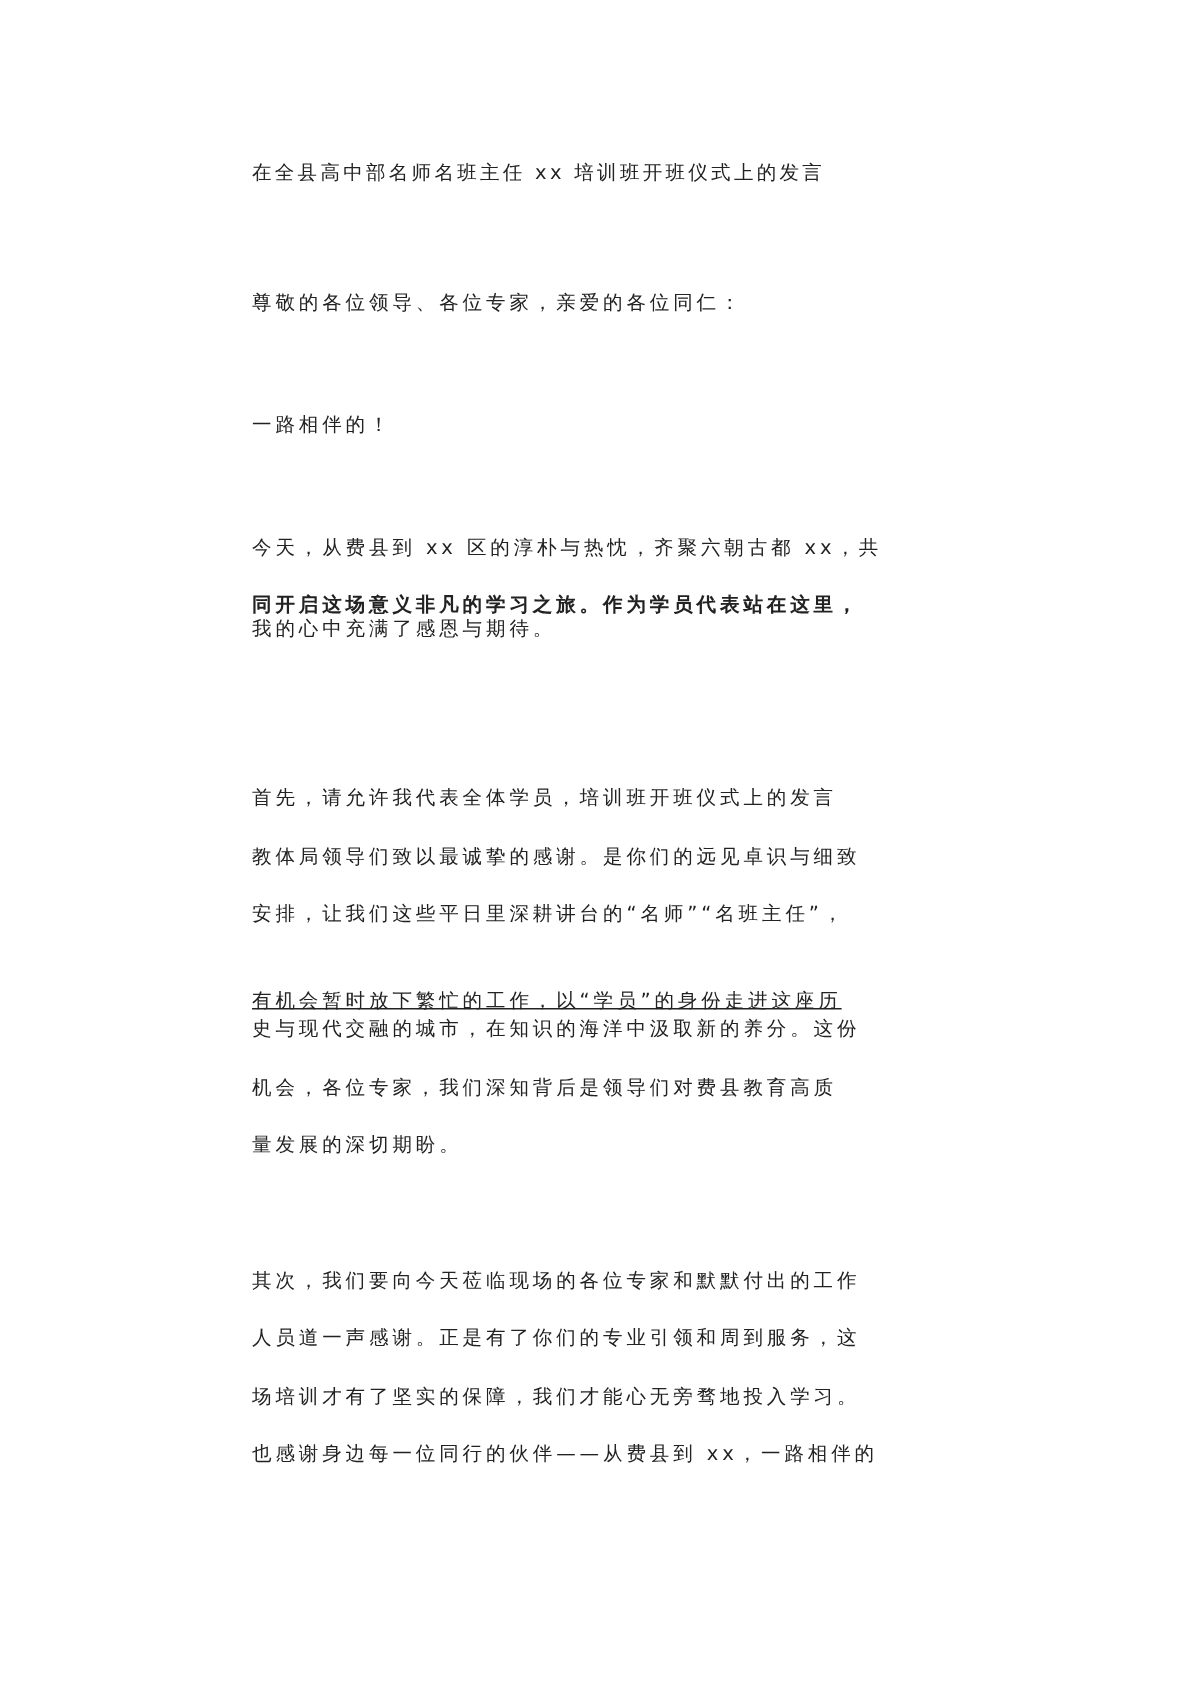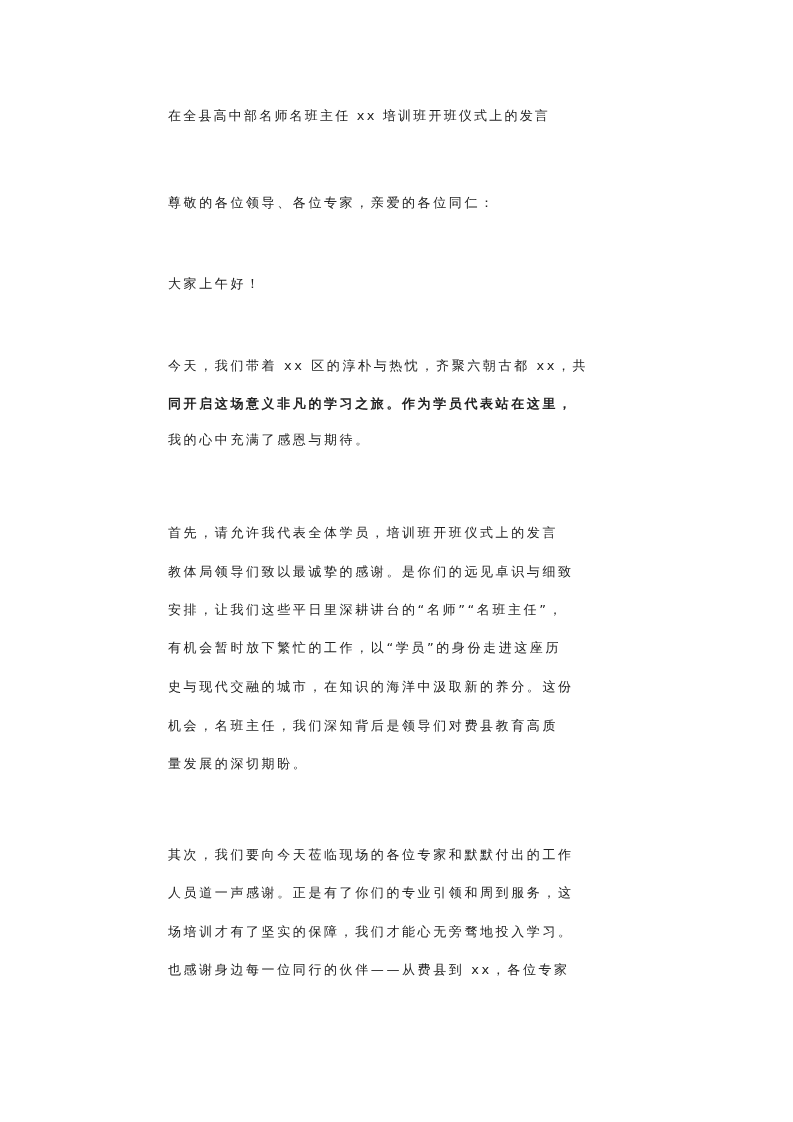--- a/index.html
+++ b/index.html
@@ -44,39 +44,39 @@
 </head>
 <body>
 
 <div class="page">
   <div class="content">
 
     <div class="line title-line" style="top:105px;">在全县高中部名师名班主任 xx 培训班开班仪式上的发言</div>
 
     <div class="line" style="top:192px;">尊敬的各位领导、各位专家，亲爱的各位同仁：</div>
 
-    <div class="line" style="top:273px;">大家上午好！</div>
+    <div class="line" style="top:273px;">一路相伴的！</div>
 
     <div>
-      <div class="line" style="top:355px;">今天，我们带着 xx 区的淳朴与热忱，齐聚六朝古都 xx，共</div>
+      <div class="line" style="top:355px;">今天，从费县到 xx 区的淳朴与热忱，齐聚六朝古都 xx，共</div>
       <div class="line" style="top:393px;font-weight:bold;">同开启这场意义非凡的学习之旅。作为学员代表站在这里，</div>
-      <div class="line" style="top:429px;">我的心中充满了感恩与期待。</div>
+      <div class="line" style="top:409px;">我的心中充满了感恩与期待。</div>
     </div>
 
     <div>
       <div class="line" style="top:522px;">首先，请允许我代表全体学员，培训班开班仪式上的发言</div>
       <div class="line" style="top:561px;">教体局领导们致以最诚挚的感谢。是你们的远见卓识与细致</div>
       <div class="line" style="top:599px;">安排，让我们这些平日里深耕讲台的“名师”“名班主任”，</div>
-      <div class="line" style="top:637px;">有机会暂时放下繁忙的工作，以“学员”的身份走进这座历</div>
+      <div class="line" style="top:657px;text-decoration:underline;">有机会暂时放下繁忙的工作，以“学员”的身份走进这座历</div>
       <div class="line" style="top:676px;text-align:center;">史与现代交融的城市，在知识的海洋中汲取新的养分。这份</div>
-      <div class="line" style="top:715px;">机会，名班主任，我们深知背后是领导们对费县教育高质</div>
+      <div class="line" style="top:715px;">机会，各位专家，我们深知背后是领导们对费县教育高质</div>
       <div class="line" style="top:753px;">量发展的深切期盼。</div>
     </div>
 
     <div>
       <div class="line" style="top:844px;">其次，我们要向今天莅临现场的各位专家和默默付出的工作</div>
       <div class="line" style="top:882px;text-align:right;">人员道一声感谢。正是有了你们的专业引领和周到服务，这</div>
       <div class="line" style="top:921px;">场培训才有了坚实的保障，我们才能心无旁骛地投入学习。</div>
-      <div class="line" style="top:959px;">也感谢身边每一位同行的伙伴——从费县到 xx，各位专家</div>
+      <div class="line" style="top:959px;">也感谢身边每一位同行的伙伴——从费县到 xx，一路相伴的</div>
     </div>
 
   </div>
 </div>
 
 </body></html>

